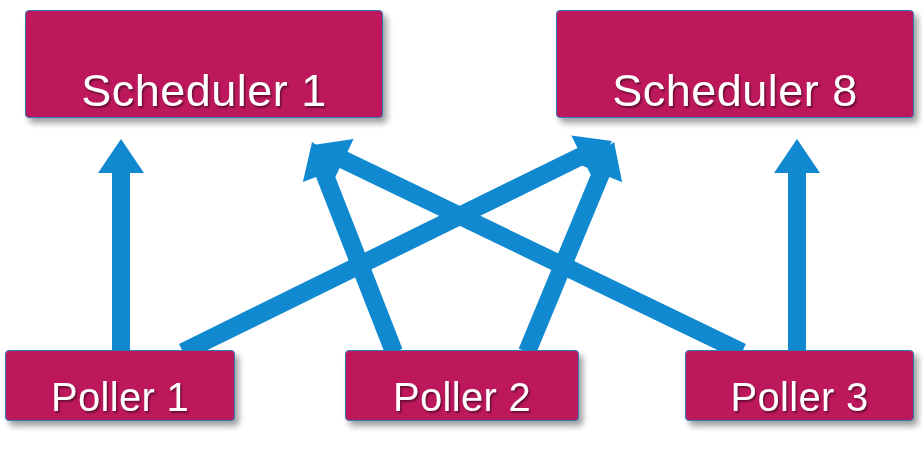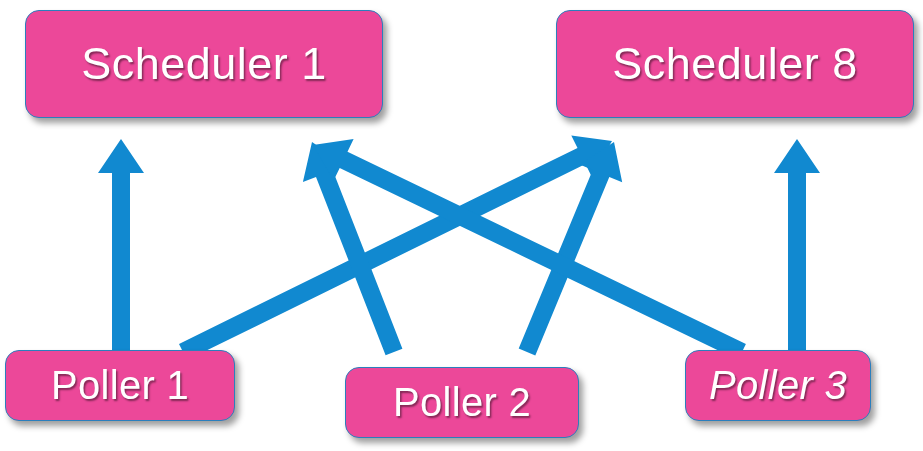--- a/index.html
+++ b/index.html
@@ -20,45 +20,45 @@
   #arrow-layer {
     position: absolute;
     left: 0;
     top: 0;
     width: 923px;
     height: 451px;
   }
   .node-box {
     position: absolute;
     box-sizing: border-box;
-    background: #ec4899;
+    background: #be185d;
     border: 1px solid #2a7fbd;
-    border-radius: 14px;
+    border-radius: 4px;
     display: flex;
-    align-items: center;
+    align-items: flex-end;
     justify-content: center;
     color: #ffffff;
     text-shadow: 1.5px 1.5px 2px rgba(0,0,0,0.45);
     box-shadow: 4px 5px 6px rgba(0,0,0,0.38);
     z-index: 5;
     user-select: none;
   }
   .scheduler-box {
     font-size: 45px;
     letter-spacing: 0.5px;
   }
   .poller-box {
     font-size: 40px;
     letter-spacing: 0.3px;
   }
   #scheduler-1 { left: 25px;  top: 10px;  width: 358px; height: 108px; }
   #scheduler-2 { left: 556px; top: 10px;  width: 358px; height: 108px; }
   #poller-1    { left: 5px;   top: 350px; width: 230px; height: 71px; }
-  #poller-2    { left: 345px; top: 367px; width: 234px; height: 71px; }
-  #poller-3    { left: 685px; top: 350px; width: 186px; height: 71px; font-style: italic; }
+  #poller-2    { left: 345px; top: 350px; width: 234px; height: 71px; }
+  #poller-3    { left: 685px; top: 350px; width: 229px; height: 71px; }
 </style>
 </head>
 <body>
 
 <div id="diagram-canvas">
 
   <svg id="arrow-layer" viewBox="0 0 923 451" width="923" height="451" xmlns="http://www.w3.org/2000/svg">
       <polygon points="130.0,352.0 130.0,173.0 144.0,173.0 121.0,139.0 98.0,173.0 112.0,173.0 112.0,352.0" fill="#1189d0"></polygon>
       <polygon points="187.0,360.1 585.5,164.1 591.6,176.6 612.0,141.0 571.3,135.4 577.5,147.9 179.0,343.9" fill="#1189d0"></polygon>
       <polygon points="402.4,348.7 332.8,170.4 345.8,165.3 312.0,142.0 302.9,182.0 316.0,176.9 385.6,355.3" fill="#1189d0"></polygon>

